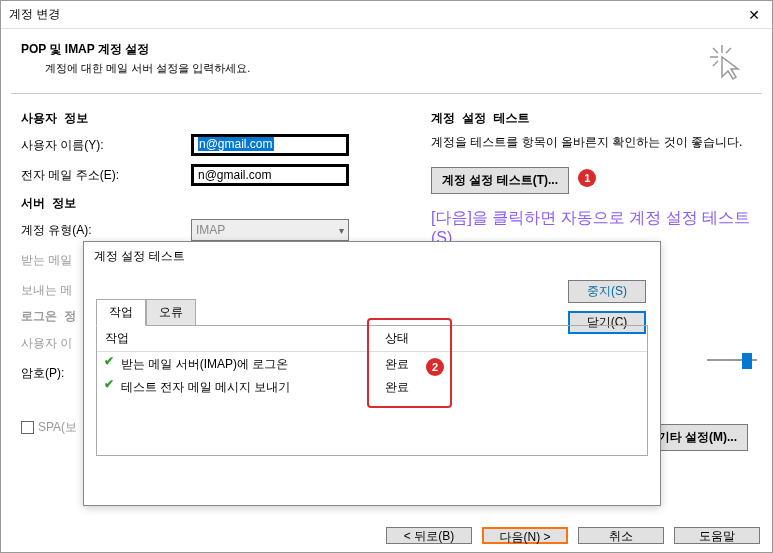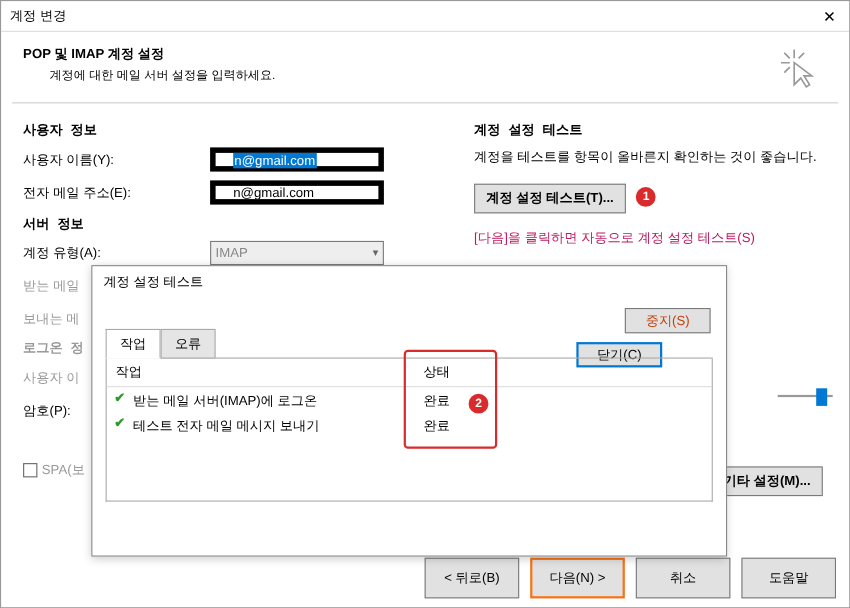--- a/index.html
+++ b/index.html
@@ -63,22 +63,22 @@
 .form-row {
   display: flex;
   align-items: center;
   margin-bottom: 6px;
   height: 24px;
 }
 .form-label { width: 170px; font-size: 12px; }
 .form-input {
   width: 158px;
   height: 22px;
-  border: 5px solid #000000;
-  padding: 0 16px;
+  border: 3px solid #000000;
+  padding: 0 4px;
   font-size: 12px;
   font-family: inherit;
 }
 .form-input.sel { background: #fff; }
 .input-highlight { background: #0078d4; color: #fff; padding: 0 1px; }
 .select-wrap {
   width: 158px;
   height: 22px;
   border: 1px solid #7a7a7a;
   background: #eee;
@@ -108,22 +108,22 @@
   border-radius: 50%;
   align-items: center;
   justify-content: center;
   font-size: 11px;
   font-weight: bold;
   margin-left: 6px;
   position: relative;
   top: -2px;
 }
 .auto-test-row {
-  font-size: 12px;
-  color: #be185d;
+  font-size: 16px;
+  color: #8b5cf6;
   margin-top: 14px;
 }
 .partial-cut { color: #999; }
 .checkbox-row { display: flex; align-items: center; gap: 4px; font-size: 12px; margin-top: 6px; }
 .checkbox-box { width: 13px; height: 13px; border: 1px solid #666; }
 
 
 .inner-dialog {
   position: absolute;
   left: 82px;
@@ -156,21 +156,21 @@
 }
 .inner-btn {
   width: 78px;
   height: 23px;
   border: 1px solid #7a7a7a;
   background: #e1e1e1;
   font-size: 12px;
   font-family: inherit;
   cursor: pointer;
 }
-.inner-btn:disabled { color: #c2410c; margin-left: 44px; }
+.inner-btn:disabled { color: #0369a1; }
 .inner-btn.primary { border: 2px solid #0078d4; }
 
 .tabs {
   display: flex;
   margin-top: 20px;
   border-bottom: 1px solid #aaa;
   position: relative;
 }
 .tab {
   padding: 4px 12px;
@@ -248,21 +248,21 @@
 
 .bottom-row {
   position: absolute;
   bottom: 8px;
   right: 12px;
   display: flex;
   gap: 10px;
 }
 .bottom-btn {
   width: 86px;
-  height: 37px;
+  height: 17px;
   border: 1px solid #7a7a7a;
   background: #e1e1e1;
   font-size: 12px;
   font-family: inherit;
   cursor: pointer;
 }
 .bottom-btn.primary { border: 2px solid #f97316; }
 .other-btn-wrap {
   position: absolute;
   right: 24px;

